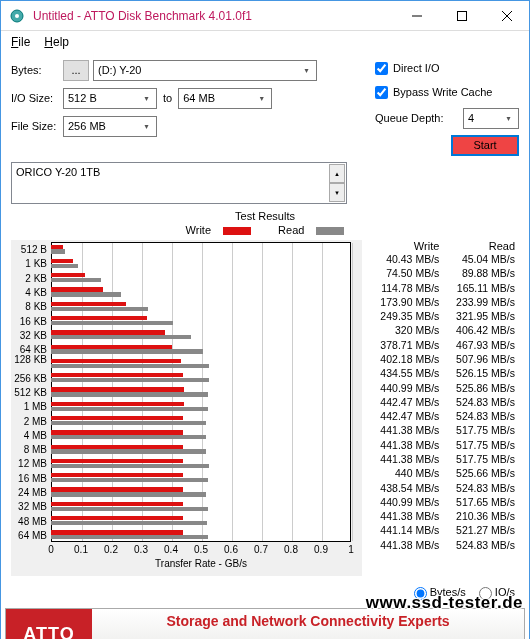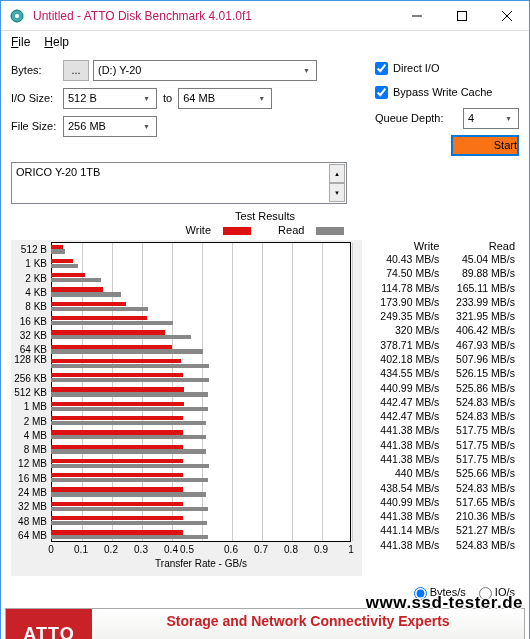--- a/index.html
+++ b/index.html
@@ -15,21 +15,21 @@
 .controls { padding: 6px 10px 4px 10px; display: flex; }
 .leftctrl { flex: 1; }
 .rightctrl { width: 152px; padding-left: 8px; }
 .row { display: flex; align-items: center; margin-bottom: 6px; height: 22px; }
 .lbl { width: 52px; }
 .btn3 { width: 26px; height: 21px; border: 1px solid #adadad; background: #e1e1e1; text-align: center; line-height: 19px; margin-right: 4px; }
 .combo { height: 21px; border: 1px solid #7a7a7a; background: #fff; display: flex; align-items: center; padding: 0 4px; position: relative; }
 .combo .arrow { position: absolute; right: 2px; top: 2px; width: 15px; height: 15px; display: flex; align-items: center; justify-content: center; color: #555; font-size: 8px; }
 .chk { display: flex; align-items: center; margin-bottom: 6px; height: 18px; }
 .chk input { margin-right: 5px; width: 13px; height: 13px; }
-.startbtn { width: 68px; height: 21px; border: 2px solid #0078d7; background: #f97316; text-align: right; line-height: 17px; float: right; margin-top: 4px; }
+.startbtn { width: 68px; height: 21px; border: 2px solid #0078d7; background: #ef4444; text-align: center; line-height: 17px; float: right; margin-top: 4px; }
 .devicebox { margin: 2px 10px 6px 10px; width: 336px; height: 42px; border: 1px solid #828790; background: #fff; padding: 3px 4px; position: relative; }
 .devicebox .spin { position: absolute; right: 1px; top: 1px; width: 16px; }
 .sp { width: 16px; height: 19px; border: 1px solid #aaa; background: #eee; font-size: 7px; text-align: center; line-height: 17px; }
 .resulthdr { text-align: center; font-size: 11px; margin-top: 2px; }
 .legend { text-align: center; margin: 2px 0 4px 0; }
 .legend span { margin: 0 6px; }
 .swatch { display: inline-block; width: 28px; height: 8px; vertical-align: middle; margin-left: 4px; }
 .resultarea { display: flex; padding: 0 10px 4px 10px; }
 .chartbox { position: relative; width: 352px; height: 336px; background: #f0f0f0; }
 .grid { position: absolute; left: 40px; top: 2px; width: 300px; height: 300px; border: 1px solid #000; background: #fff; }
@@ -281,21 +281,21 @@
             <div class="bw" style="width: 132.414px; top: 2.57143px; height: 4.28571px;"></div>
             <div class="br" style="width: 157.449px; top: 7.42857px; height: 4.28571px;"></div>
           </div>
         </div>
     <div class="xlabels" id="xlabels">
           <div class="xlab" style="left: 0px;">0</div>
           <div class="xlab" style="left: 30px;">0.1</div>
           <div class="xlab" style="left: 60px;">0.2</div>
           <div class="xlab" style="left: 90px;">0.3</div>
           <div class="xlab" style="left: 120px;">0.4</div>
-          <div class="xlab" style="left: 136px;">0.5</div>
+          <div class="xlab" style="left: 150px;">0.5</div>
           <div class="xlab" style="left: 180px;">0.6</div>
           <div class="xlab" style="left: 210px;">0.7</div>
           <div class="xlab" style="left: 240px;">0.8</div>
           <div class="xlab" style="left: 270px;">0.9</div>
           <div class="xlab" style="left: 300px;">1</div>
         </div>
     <div class="xtitle">Transfer Rate - GB/s</div>
   </div>
   <div class="datatbl">
     <div class="hdr2">

